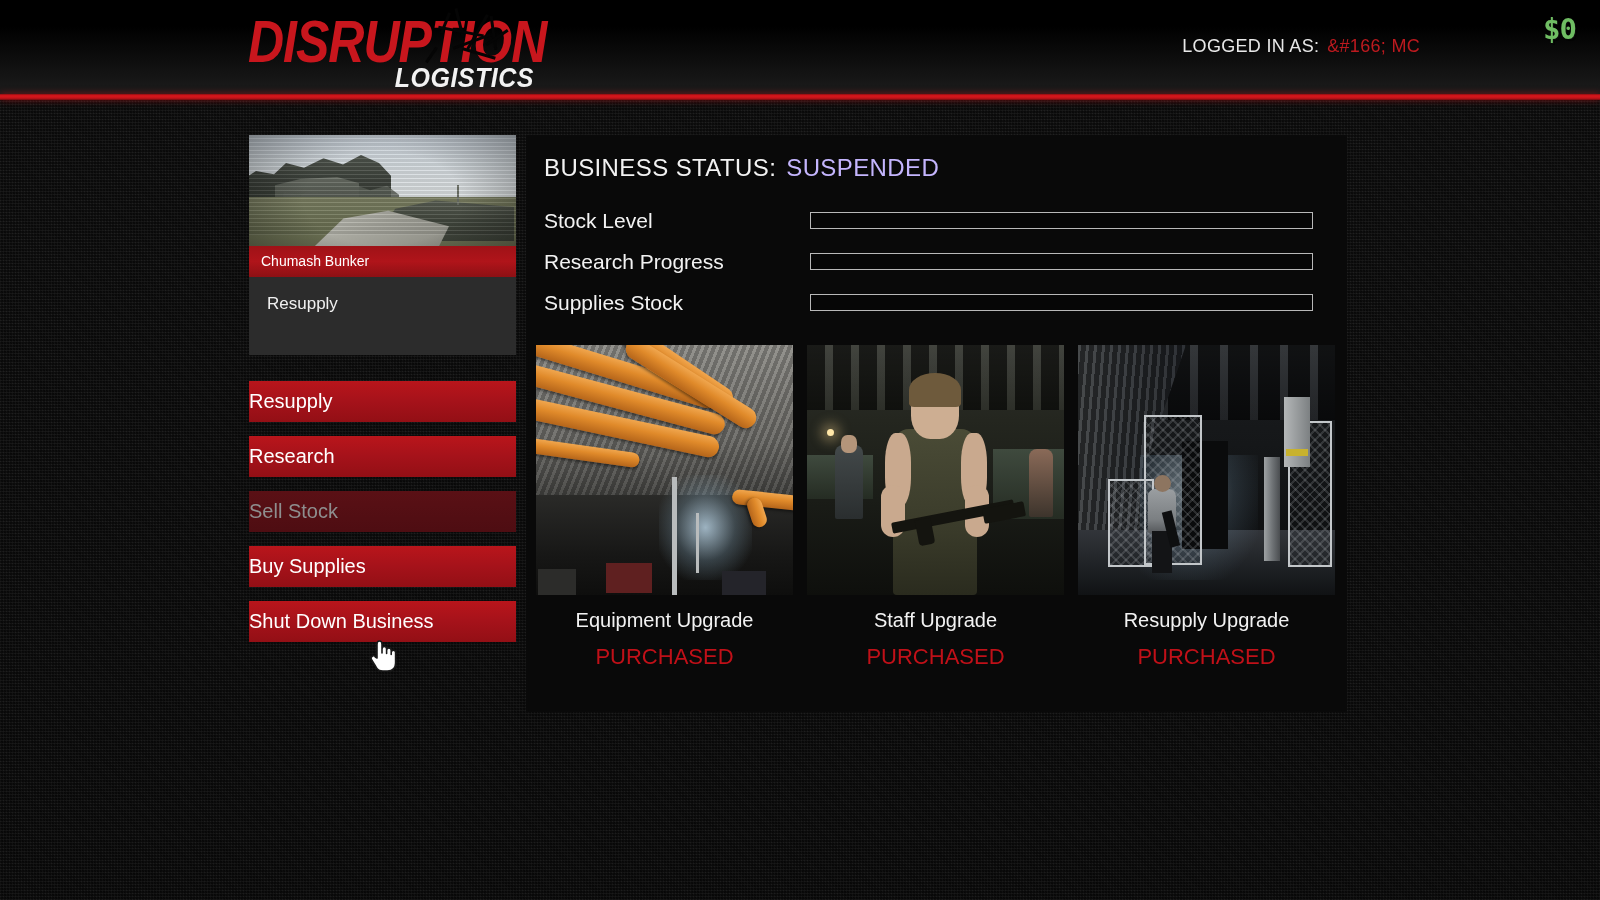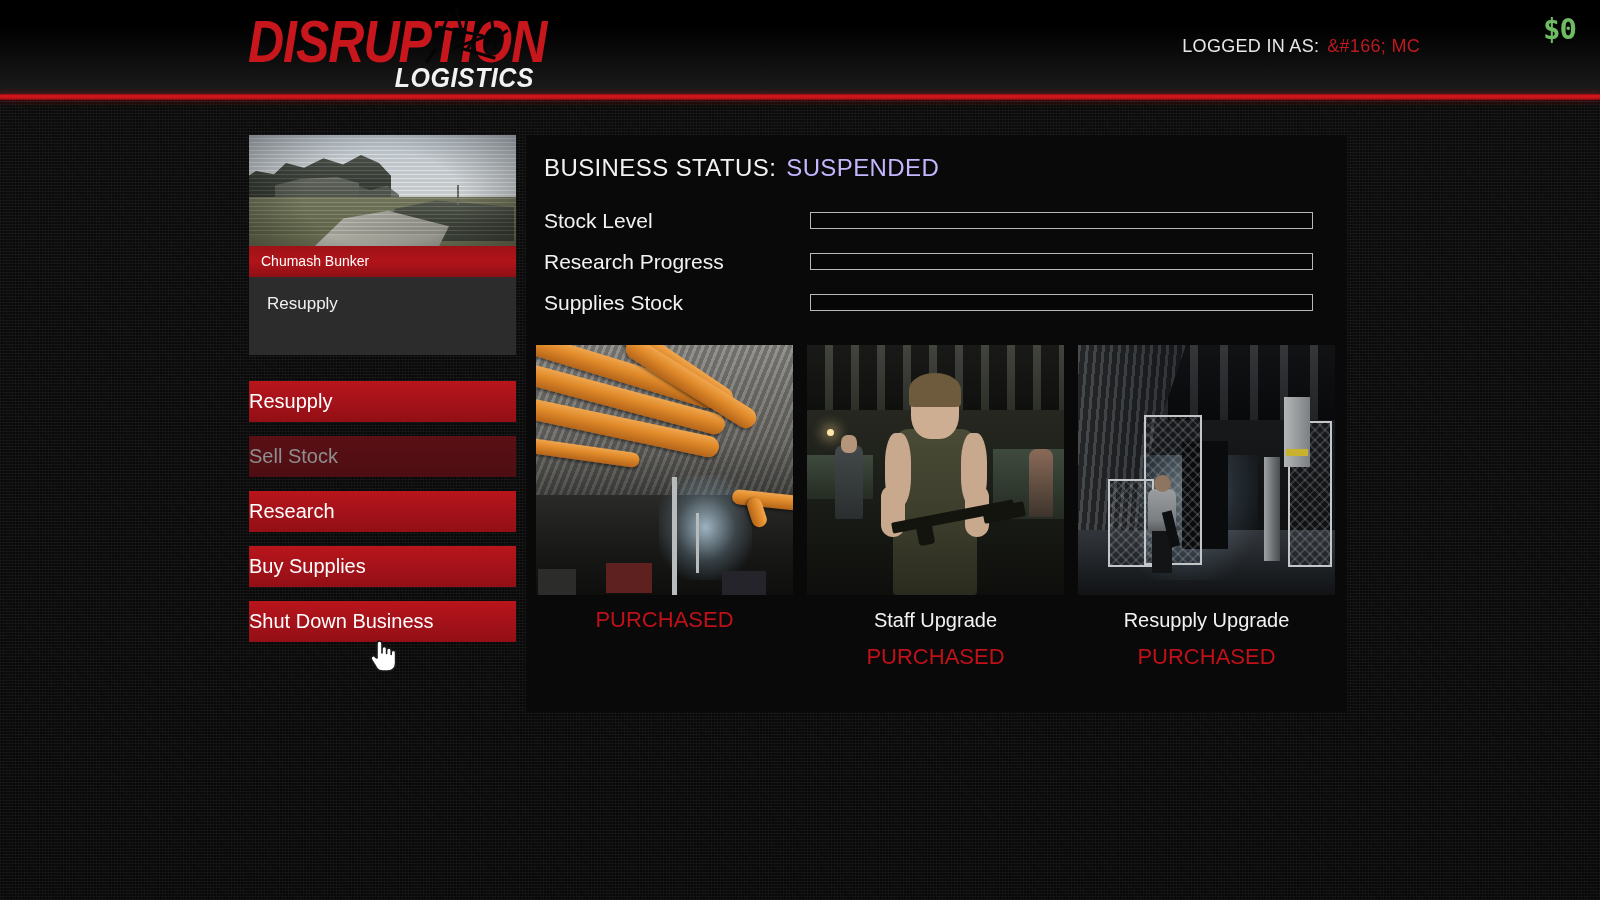--- a/index.html
+++ b/index.html
@@ -341,22 +341,22 @@
         <div id="bunker-name">Chumash Bunker</div>
       </div>
 
       <div id="bunker-info">
         <div class="info-value">Resupply</div>
       </div>
     </div>
 
     <div id="menu">
       <div class="menu-btn">Resupply</div>
+      <div class="menu-btn">Research</div>
       <div class="menu-btn disabled">Sell Stock</div>
-      <div class="menu-btn">Research</div>
       <div class="menu-btn">Buy Supplies</div>
       <div class="menu-btn">Shut Down Business</div>
     </div>
   </div>
 
   <div id="panel">
 
     <div id="status-line">
       <span class="status-label">BUSINESS STATUS:</span><span class="status-value" style="color: #c4b5fd;">SUSPENDED</span>
     </div>
@@ -396,20 +396,21 @@
           <div class="pipe" style="left:80px; top:28px; width:150px; transform:rotate(32deg);"></div>
           <div class="pipe thin" style="left:-16px; top:100px; width:120px; transform:rotate(8deg);"></div>
           <div class="pipe thin" style="left:196px; top:148px; width:80px; transform:rotate(6deg);"></div>
           <div class="pipe thin" style="left:206px; top:160px; width:30px; transform:rotate(72deg);"></div>
           <div class="eq-post" style="left:136px; top:132px; width:5px; height:118px;"></div>
           <div class="eq-post" style="left:160px; top:168px; width:3px; height:60px;"></div>
           <div class="eq-box" style="left:70px; top:218px; width:46px; height:30px;"></div>
           <div class="eq-box" style="left:2px; top:224px; width:38px; height:26px; background:#2c2c2a;"></div>
           <div class="eq-box" style="left:186px; top:226px; width:44px; height:24px; background:#24242a;"></div>
         </div>
+        <div class="upg-title">Equipment Upgrade</div>
         <div class="upg-state">PURCHASED</div>
       </div>
 
       <div class="upg">
         <div class="upg-img">
           <div class="sf-bg"></div>
           <div class="sf-ceiling"></div>
           <div class="sf-lamp" style="left:20px; top:84px;"></div>
           <div class="sf-machine" style="left:-4px; top:110px; width:70px; height:44px;"></div>
           <div class="sf-machine" style="left:186px; top:104px; width:76px; height:70px;"></div>

